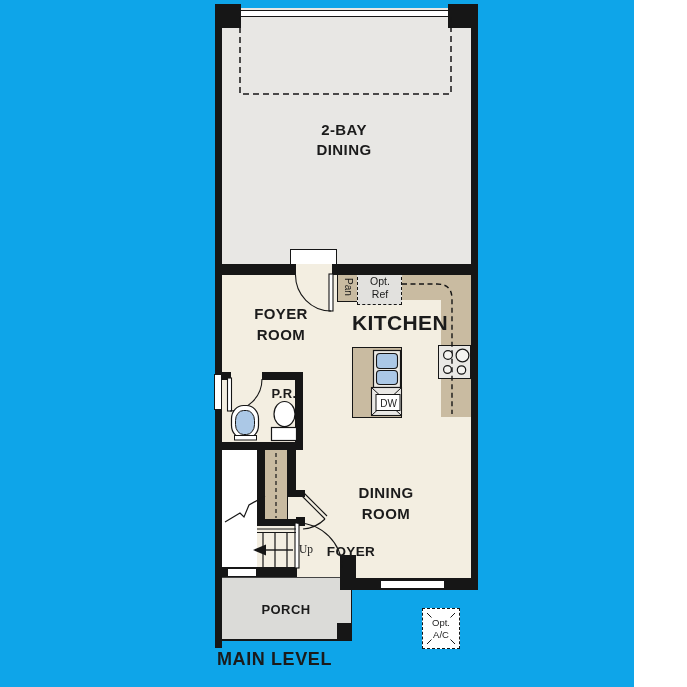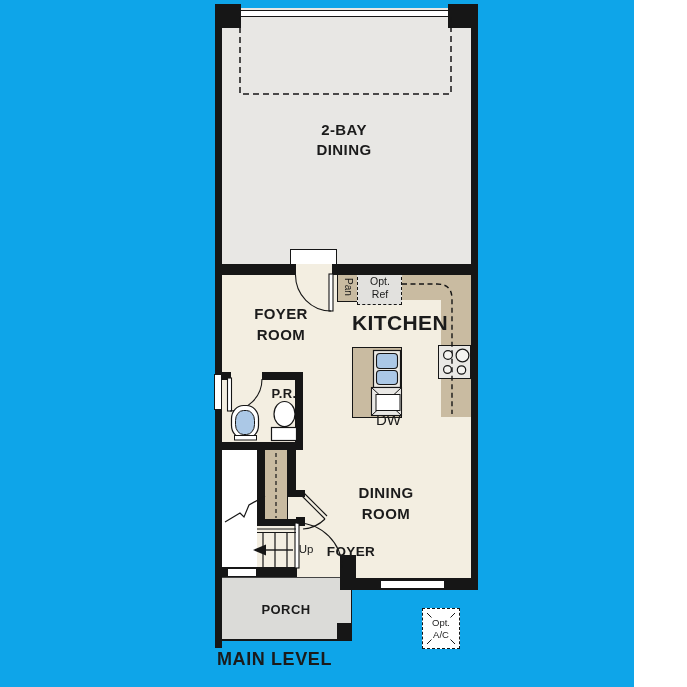--- a/index.html
+++ b/index.html
@@ -139,40 +139,40 @@
   <div class="lbl" style="left:400px;top:323px;font-size:21px;">
       <span>KITCHEN</span>
     </div>
   <div class="lbl" style="left:386px;top:503px;font-size:15px;line-height:21px;">
     <span>DINING</span>
       <span>ROOM</span>
   </div>
   <div class="lbl" style="left:284px;top:393px;font-size:13px;">
       <span>P.R.</span>
     </div>
-  <div class="lbl sm" style="left:306px;top:549px;font-size:11.5px;">
+  <div class="lbl sm" style="left:306px;top:549px;font-size:11.5px;font-family:Liberation Serif, serif;">
       <span>Up</span>
     </div>
   <div class="lbl" style="left:351px;top:551px;font-size:13.5px;text-align:center;">
       <span>FOYER</span>
     </div>
   <div class="lbl" style="left:286px;top:609px;font-size:13px;">
       <span>PORCH</span>
     </div>
   <div class="lbl" style="left:217px;top:659px;transform:translate(0,-50%);font-size:18px;letter-spacing:.6px;text-align:right;">
       <span>MAIN LEVEL</span>
     </div>
   <div class="lbl sm" style="left:348px;top:287px;font-size:10px;transform:translate(-50%,-50%) rotate(90deg);">
       <span>Pan</span>
     </div>
   <div class="lbl sm" style="left:380px;top:288px;font-size:10.5px;line-height:13px;">
     <span>Opt.</span>
       <span>Ref</span>
   </div>
-  <div class="lbl sm" style="left:388.5px;top:403px;font-size:15px;margin-top:16px;">
+  <div class="lbl sm" style="left:388.5px;top:403px;font-size:10px;">
       <span>DW</span>
     </div>
   <div class="lbl sm" style="left:441px;top:628px;font-size:9.5px;line-height:11.5px;">
     <span>Opt.</span>
       <span>A/C</span>
   </div>
 
 </div>
 
 </body></html>

